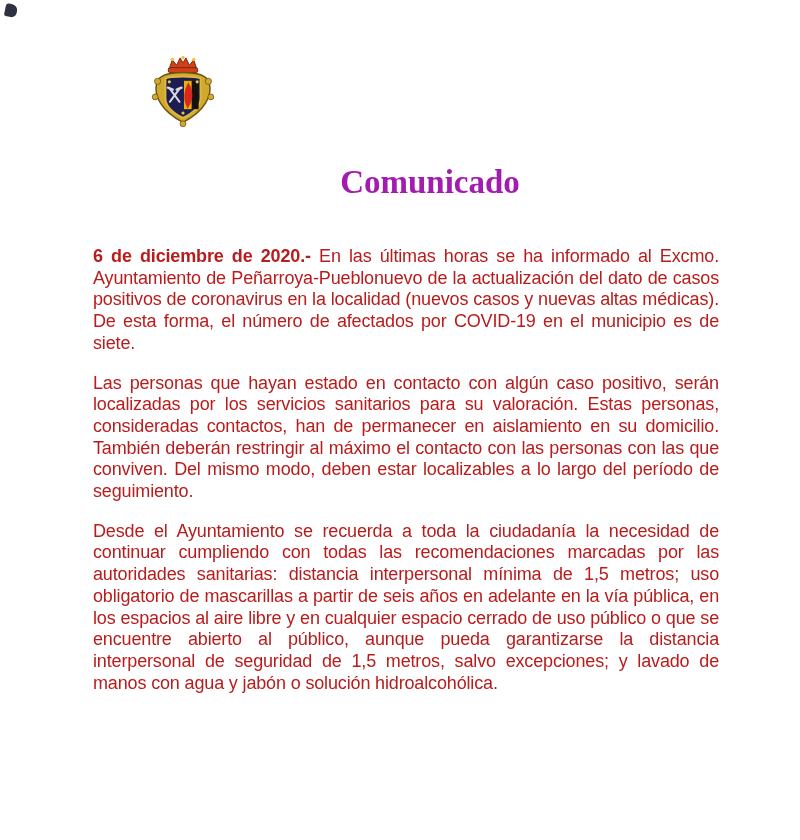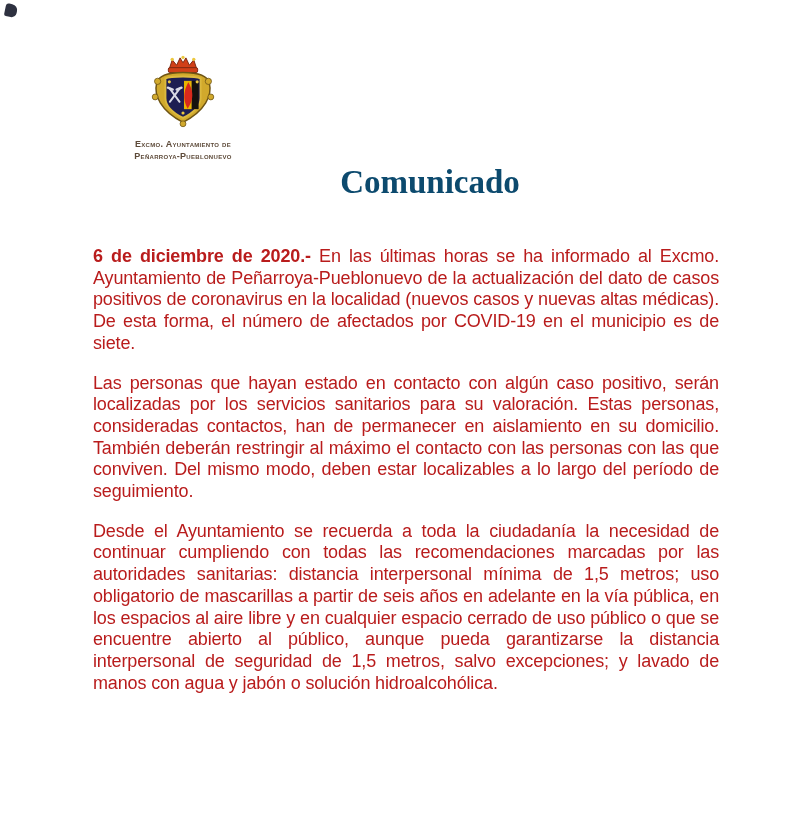--- a/index.html
+++ b/index.html
@@ -37,21 +37,21 @@
     letter-spacing: 0.3px;
     color: #5d4a39;
   }
   .doc-title {
     position: absolute; top: 162px; left: 60px; right: 0;
     text-align: center;
     font-family: "Liberation Serif", serif;
     font-weight: bold;
     font-size: 33px;
     line-height: 40px;
-    color: #0c4a6e;
+    color: #a21caf;
   }
   .content {
     position: absolute; top: 246px; left: 93px;
     width: 626px;
     font-size: 18px;
     line-height: 21.7px;
     letter-spacing: -0.15px;
     text-align: justify;
     color: #b91c1c;
   }
@@ -91,24 +91,20 @@
         <path d="M31.5 35.5 L41.5 49" stroke-width="2" stroke="#d9d9e6"></path>
         <path d="M41.5 35.5 L31.5 49" stroke-width="2" stroke="#d9d9e6"></path>
         <path d="M29.5 34.5 L34.5 36.5" stroke-width="2.4" stroke="#d9d9e6"></path>
         <path d="M38.5 36.5 L43.5 34.5" stroke-width="2.4" stroke="#d9d9e6"></path>
       </g>
 
       <circle cx="31" cy="28.5" r="1.6" fill="#ecc83f"></circle>
       <circle cx="59.5" cy="28.5" r="1.6" fill="#ecc83f"></circle>
       <circle cx="45" cy="60.5" r="1.6" fill="#ecc83f"></circle>
     </svg>
-    <div class="logo-caption">
-      <div>Excmo. Ayuntamiento de</div>
-      <div>Peñarroya-Pueblonuevo</div>
-    </div>
   </div>
 
   <h1 class="doc-title">Comunicado</h1>
 
   <main class="content">
     <p><strong>6 de diciembre de 2020.-</strong> <span>En las últimas horas se ha informado al Excmo. Ayuntamiento de Peñarroya-Pueblonuevo de la actualización del dato de casos positivos de coronavirus en la localidad (nuevos casos y nuevas altas médicas). De esta forma, el número de afectados por COVID-19 en el municipio es de siete.</span></p>
     <p>Las personas que hayan estado en contacto con algún caso positivo, serán localizadas por los servicios sanitarios para su valoración. Estas personas, consideradas contactos, han de permanecer en aislamiento en su domicilio. También deberán restringir al máximo el contacto con las personas con las que conviven. Del mismo modo, deben estar localizables a lo largo del período de seguimiento.</p>
     <p>Desde el Ayuntamiento se recuerda a toda la ciudadanía la necesidad de continuar cumpliendo con todas las recomendaciones marcadas por las autoridades sanitarias: distancia interpersonal mínima de 1,5 metros; uso obligatorio de mascarillas a partir de seis años en adelante en la vía pública, en los espacios al aire libre y en cualquier espacio cerrado de uso público o que se encuentre abierto al público, aunque pueda garantizarse la distancia interpersonal de seguridad de 1,5 metros, salvo excepciones; y lavado de manos con agua y jabón o solución hidroalcohólica.</p>
   </main>
 

